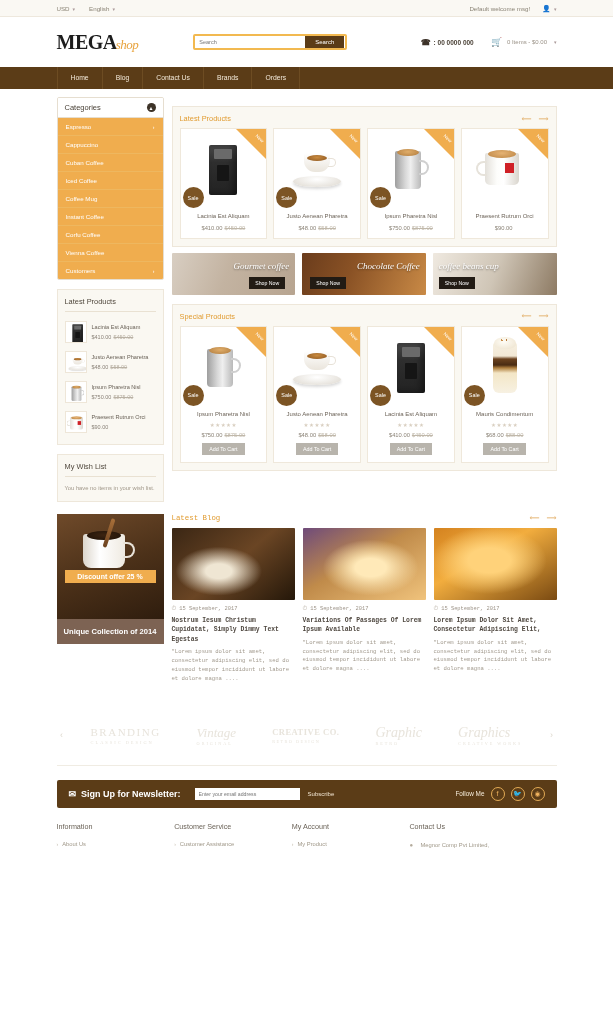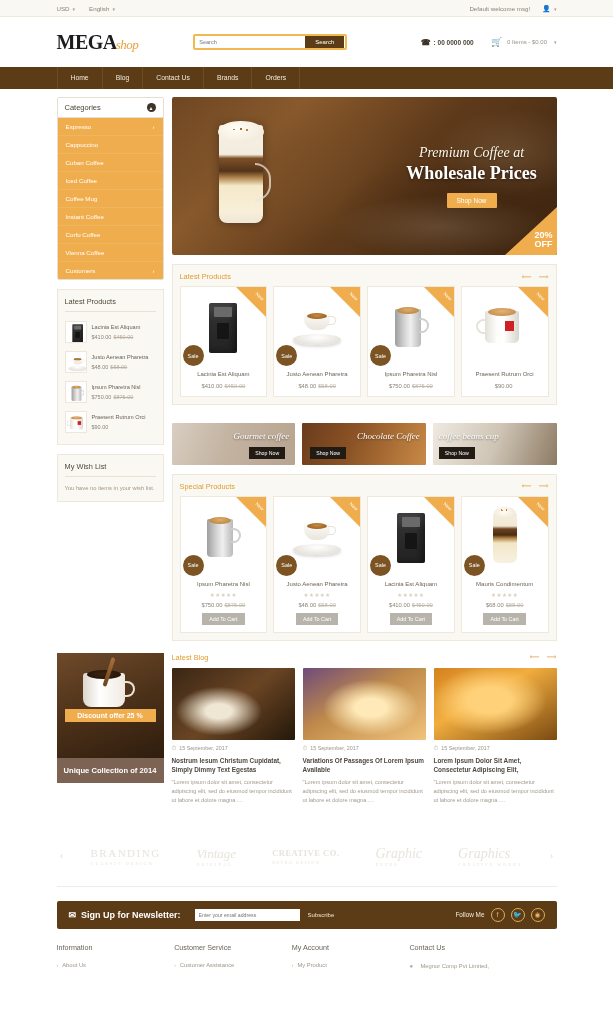--- a/index.html
+++ b/index.html
@@ -187,21 +187,21 @@
     border:2px solid #e6e2da; border-right:none; border-radius:10px 0 0 10px;}
   .latte { position:absolute; left:16px; top:6px; width:24px; height:50px; border-radius:2px 2px 6px 6px;
     background:linear-gradient(180deg,#f6efe0 0%,#f2e8d5 26%,#6b421f 32%,#4a2c13 44%,#b0803f 50%,#f3e6c6 60%,#f7f1e2 100%);}
   .latte .cream { position:absolute; left:1px; top:-6px; width:22px; height:12px; border-radius:50% 50% 40% 40%;
     background:radial-gradient(ellipse at 45% 40%, #fffdf6, #ece1cb);}
   .latte .nuts { position:absolute; left:5px; top:-5px; width:14px; height:5px; border-radius:50%;
     background:radial-gradient(circle at 25% 50%, #c98c4a 0 1px, transparent 1px),
                radial-gradient(circle at 60% 40%, #b5783a 0 1px, transparent 1px);}
 
   
-  .promo-row { display:flex; gap:7px; margin-top:18px; }
+  .promo-row { display:flex; gap:7px; margin-top:6px; }
   .promo { flex:1; height:42px; position:relative; overflow:hidden; border-radius:1px; }
   .promo1 { background:linear-gradient(110deg,#d8cec2 0%,#c3b3a1 45%,#b7a490 100%); }
   .promo2 { background:linear-gradient(110deg,#6a3c1c 0%,#8a5225 40%,#c98a46 100%); }
   .promo3 { background:linear-gradient(110deg,#efe9e0 0%,#cfc5b6 50%,#8d7a63 100%);text-decoration:underline; }
   .promo .ptitle { position:absolute; right:6px; top:8px; color:#fff; font-family:"Liberation Serif", serif;
     font-style:italic; font-size:9px; text-shadow:0 1px 2px rgba(0,0,0,.45); }
   .promo3 .ptitle { left:6px; right:auto; }
   .promo .pbtn { position:absolute; right:10px; bottom:6px; background:#221b14; color:#fff;
     font-size:5.2px; padding:3px 6px; cursor:pointer; }
   .promo2 .pbtn { left:8px; right:auto; }
@@ -216,21 +216,21 @@
     background:linear-gradient(90deg,#dcd6cc 0%,#ffffff 40%,#efeae1 100%); }
   .disc-cup:after { content:""; position:absolute; left:4px; top:-3px; width:34px; height:9px; border-radius:50%;
     background:radial-gradient(ellipse at 50% 45%, #3c2411, #1d1107);}
   .disc-cup .h { position:absolute; right:-10px; top:8px; width:12px; height:16px;
     border:2.5px solid #eae4da; border-left:none; border-radius:0 12px 12px 0;}
   .cinnamon { position:absolute; left:50px; top:4px; width:4px; height:30px; border-radius:2px;
     background:linear-gradient(180deg,#a9703a,#6d4320); transform:rotate(18deg); }
   .disc-lbl { position:absolute; left:8px; top:56px; right:8px; background:#f0ad4e; color:#fff;
     font-size:7px; font-weight:bold; text-align:center; padding:3px 0; }
   .disc-foot { background:#7d6353; color:#fff; text-align:center; font-size:7.6px; padding:8px 0; font-weight:bold;}
-  .blog-main { flex:1; }
+  .blog-main { flex:1;font-family:Liberation Mono, monospace; }
   .blog-grid { display:flex; gap:8px; margin-top:6px; }
   .blog-card { flex:1; }
   .blog-img { height:72px; border-radius:1px; }
   .bimg1 { background:radial-gradient(ellipse at 38% 60%, #efe6d3 0 12%, rgba(0,0,0,0) 40%), linear-gradient(140deg,#3a2614,#6a4524 50%,#241709); }
   .bimg2 { background:radial-gradient(ellipse at 55% 55%, #ffe9b8 0 16%, rgba(0,0,0,0) 50%), linear-gradient(150deg,#6f4b7a,#c08b4a 45%,#f0c37c); }
   .bimg3 { background:radial-gradient(ellipse at 45% 45%, #ffd27a 0 22%, rgba(0,0,0,0) 60%), linear-gradient(150deg,#d4821f,#f2ad3e 40%,#7a4a12); }
   .blog-date { font-size:5.4px; color:#9e958a; margin-top:5px; display:flex; align-items:center; gap:3px; }
   .clock-ic { font-size:6px; color:#b3aa9d; }
   .blog-title { font-size:6.4px; color:#4f4840; font-weight:bold; margin-top:4px; line-height:1.45; }
   .blog-exc { font-size:5.6px; color:#a29a8e; margin-top:4px; line-height:1.6; }
@@ -437,41 +437,20 @@
 
         <div class="side-block">
           <div class="side-title">My Wish List</div>
           <div class="side-empty">You have no items in your wish list.</div>
         </div>
 
       </div>
 
       <div class="content">
 
-        <div class="hero">
-          <div class="hero-smoke"></div>
-          <div class="hero-cup">
-            <div class="cupglass"></div>
-            <div class="cupfoam"></div>
-            <div class="cupsprinkle"></div>
-            <div class="cuphandle"></div>
-          </div>
-          <div class="hero-text">
-            <div class="hero-t1">Premium Coffee at</div>
-            <div class="hero-t2">Wholesale Prices</div>
-            <div class="hero-btn">Shop Now</div>
-          </div>
-          <div class="hero-off">
-            <div class="tri"></div>
-            <div class="lbl">
-              <div>20%</div>
-              <div>OFF</div>
-            </div>
-          </div>
-        </div>
 
         <div class="panel">
           <div class="panel-head">
             <div class="panel-title">Latest Products</div>
             <div class="panel-nav">
               <span>⟸</span>
               <span>⟹</span>
             </div>
           </div>
           <div class="prod-grid" id="latestgrid">

